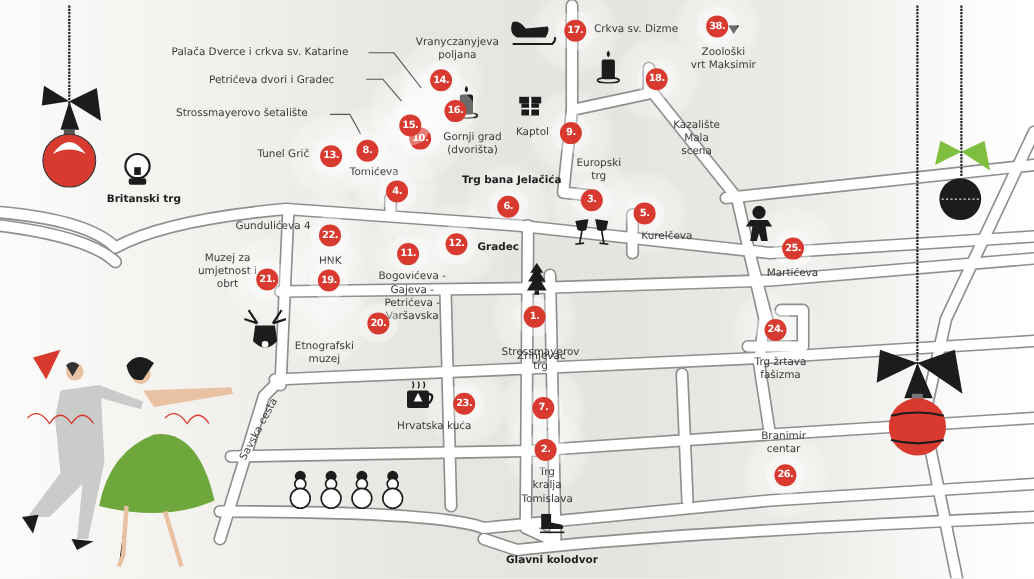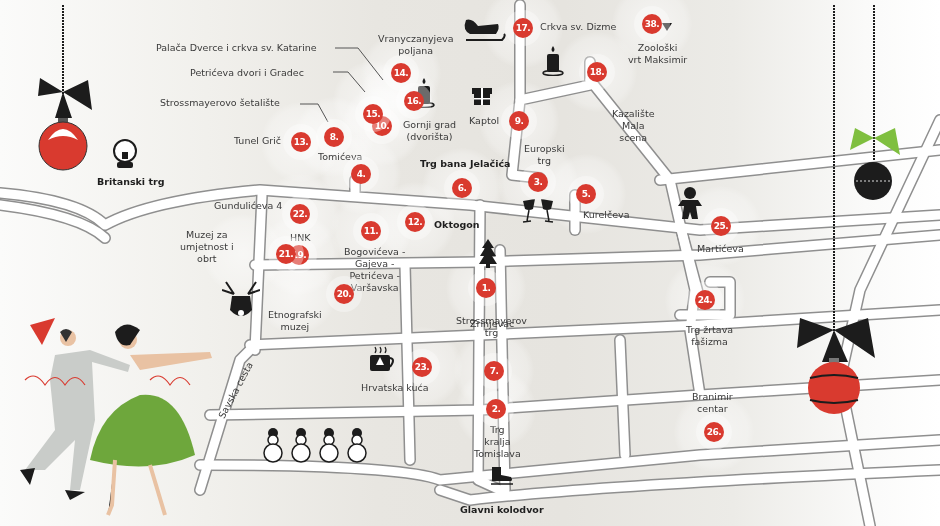--- a/index.html
+++ b/index.html
@@ -256,21 +256,21 @@
       <div class="lbl left" style="left: 540px; top: 21px;">Crkva sv. Dizme</div>
       <div class="lbl" style="left: 628px; top: 42px;">Zoološki
 vrt Maksimir</div>
       <div class="lbl" style="left: 612px; top: 80px; margin-top: 28px;">Kazalište
 Mala
 scena</div>
       <div class="lbl" style="left: 524px; top: 143px;">Europski
 trg</div>
       <div class="lbl left bold" style="left: 420px; top: 158px;">Trg bana Jelačića</div>
       <div class="lbl left" style="left: 583px; top: 209px;">Kurelčeva</div>
-      <div class="lbl left bold" style="left: 434px; top: 219px;">Oktogon</div>
+      <div class="lbl left bold" style="left: 434px; top: 219px;">Gradec</div>
       <div class="lbl left bold" style="left: 97px; top: 176px;">Britanski trg</div>
       <div class="lbl left" style="left: 214px; top: 200px;">Gundulićeva 4</div>
       <div class="lbl left" style="left: 290px; top: 232px;">HNK</div>
       <div class="lbl" style="left: 180px; top: 229px;">Muzej za
 umjetnost i
 obrt</div>
       <div class="lbl" style="left: 344px; top: 246px;">Bogovićeva -
 Gajeva -
 Petrićeva -
 Varšavska</div>
@@ -305,21 +305,21 @@
       <div class="marker" style="left: 361px; top: 221px; background: rgb(217, 58, 47);">11.</div>
       <div class="marker" style="left: 405px; top: 212px; background: rgb(217, 58, 47);">12.</div>
       <div class="marker" style="left: 291px; top: 132px; background: rgb(217, 58, 47);">13.</div>
       <div class="marker" style="left: 391px; top: 63px; background: rgb(217, 58, 47);">14.</div>
       <div class="marker" style="left: 363px; top: 104px; background: rgb(217, 58, 47);">15.</div>
       <div class="marker" style="left: 388px; top: 91px; background: rgb(217, 58, 47); margin-left: 16px;">16.</div>
       <div class="marker" style="left: 513px; top: 18px; background: rgb(217, 58, 47);">17.</div>
       <div class="marker" style="left: 587px; top: 62px; background: rgb(217, 58, 47);">18.</div>
       <div class="marker" style="left: 289px; top: 245px; background: rgb(217, 58, 47);">19.</div>
       <div class="marker" style="left: 286px; top: 284px; background: rgb(217, 58, 47); margin-left: 48px;">20.</div>
-      <div class="marker" style="left: 233px; top: 244px; background: rgb(217, 58, 47); margin-left: 43px;">21.</div>
+      <div class="marker" style="left: 233px; top: 244px; background: rgb(217, 58, 47);">21.</div>
       <div class="marker" style="left: 290px; top: 204px; background: rgb(217, 58, 47); text-align: center;">22.</div>
       <div class="marker" style="left: 412px; top: 357px; background: rgb(217, 58, 47);">23.</div>
       <div class="marker" style="left: 695px; top: 290px; background: rgb(217, 58, 47);">24.</div>
       <div class="marker" style="left: 711px; top: 216px; background: rgb(217, 58, 47);">25.</div>
       <div class="marker" style="left: 704px; top: 422px; background: rgb(217, 58, 47);">26.</div>
       <div class="marker" style="left: 642px; top: 14px; background: rgb(217, 58, 47);">38.</div>
     </div>
 </div>
 
 </body></html>

